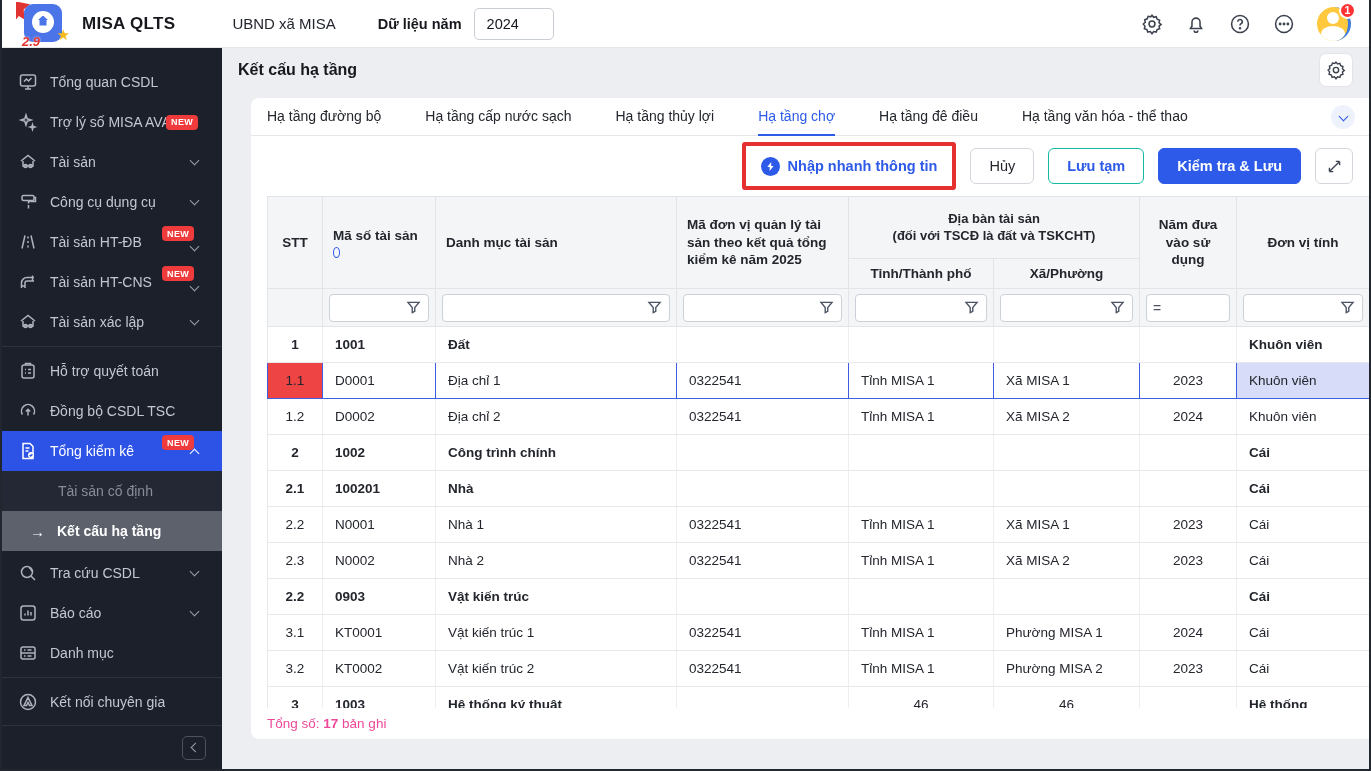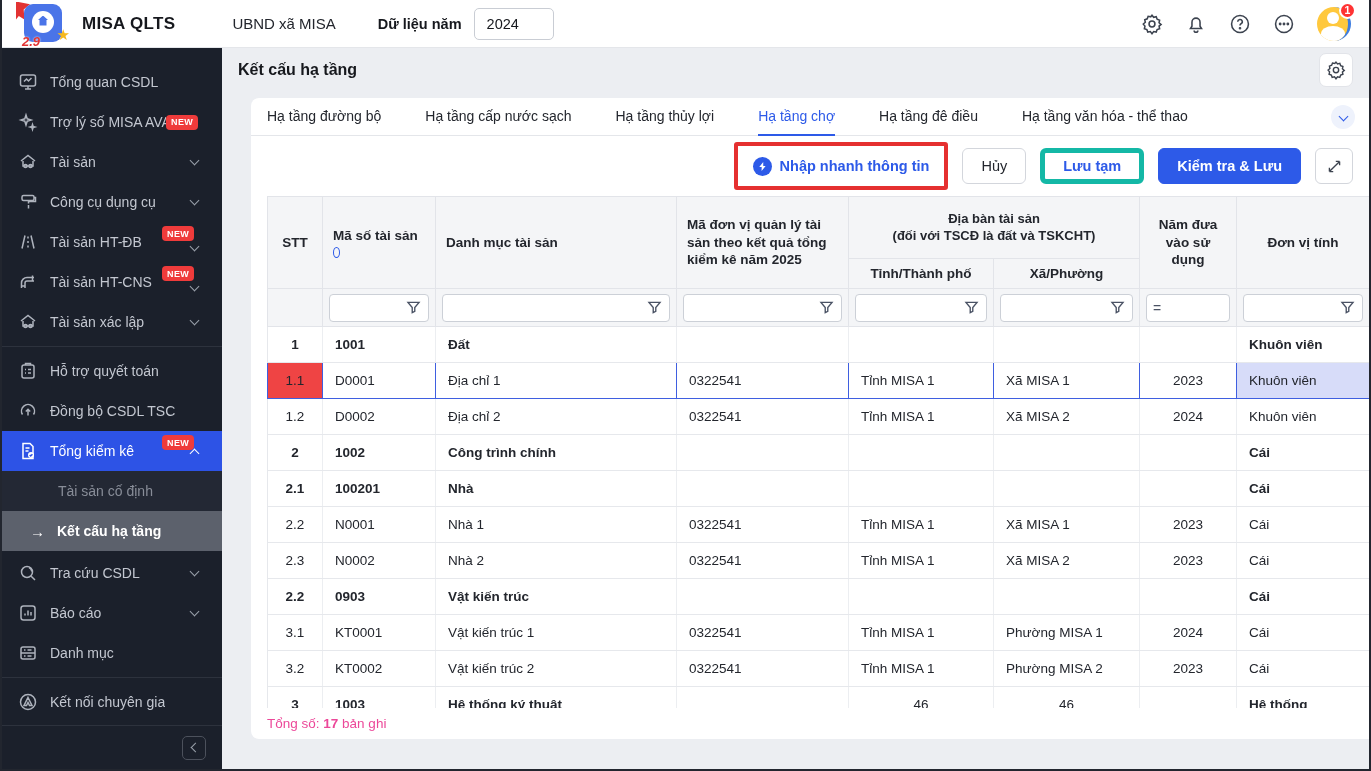--- a/index.html
+++ b/index.html
@@ -79,21 +79,21 @@
   .tabs-more .chev { border-color:#2d5ae8; margin:0 0 2px 0; }
   
   .toolbar { height:60px; display:flex; align-items:center; justify-content:flex-end; padding-right:16px; gap:14px; }
   .attn { border:4px solid #e53030; border-radius:3px; padding:2px; }
   .btn { height:36px; border-radius:6px; font-size:14.5px; display:flex; align-items:center; justify-content:center;
          cursor:pointer; background:#fff; padding:0 18px; white-space:nowrap; }
   .btn-quick { border:1px solid #fff; color:#2d5ae8; font-weight:bold; gap:8px; padding:0 12px; }
   .quick-ic { width:19px; height:19px; background:#2d5ae8; border-radius:50%; color:#fff; display:flex;
               align-items:center; justify-content:center; flex:0 0 auto; }
   .btn-cancel { border:1px solid #d3d6dc; color:#23262d; }
-  .btn-savetmp { border:5px solid #14b8a6; color:#2d5ae8; font-weight:bold; }
+  .btn-savetmp { border:1px solid #14b8a6; color:#2d5ae8; font-weight:bold; }
   .btn-check { background:#2d5ae8; color:#ffffff; font-weight:bold; border:1px solid #2d5ae8; }
   .btn-expand { width:38px; padding:0; border:1px solid #d3d6dc; color:#3c434f; }
 
   
   .tbl-wrap { margin-left:16px; width:1118px; height:512px; overflow:hidden; }
   table { border-collapse:collapse; table-layout:fixed; width:1118px; font-size:13.5px; color:#23262d; }
   col.c-stt{width:55px} col.c-code{width:113px} col.c-name{width:241px} col.c-ucode{width:172px}
   col.c-prov{width:145px} col.c-ward{width:146px} col.c-year{width:97px} col.c-unit{width:133px} col.c-extra{width:16px}
   thead th { background:#f4f5f7; border:1px solid #e2e4e9; font-size:13.5px; font-weight:bold; color:#23262d;
              padding:4px 10px; text-align:left; vertical-align:middle; line-height:1.3; }

